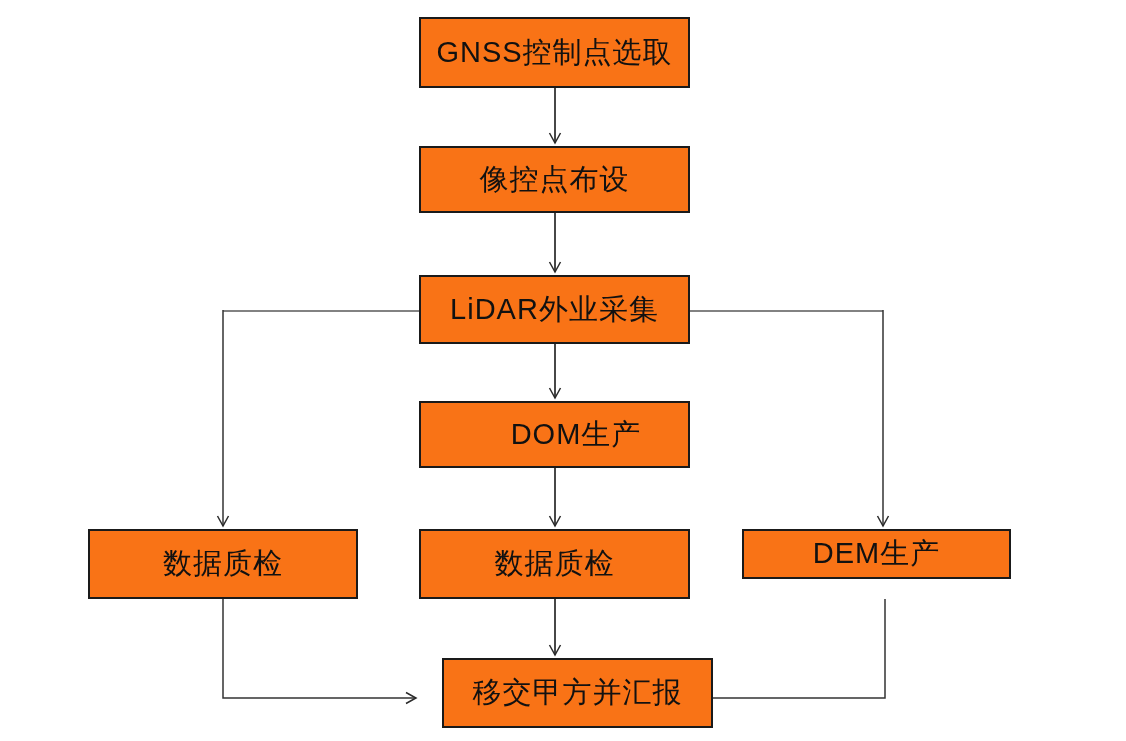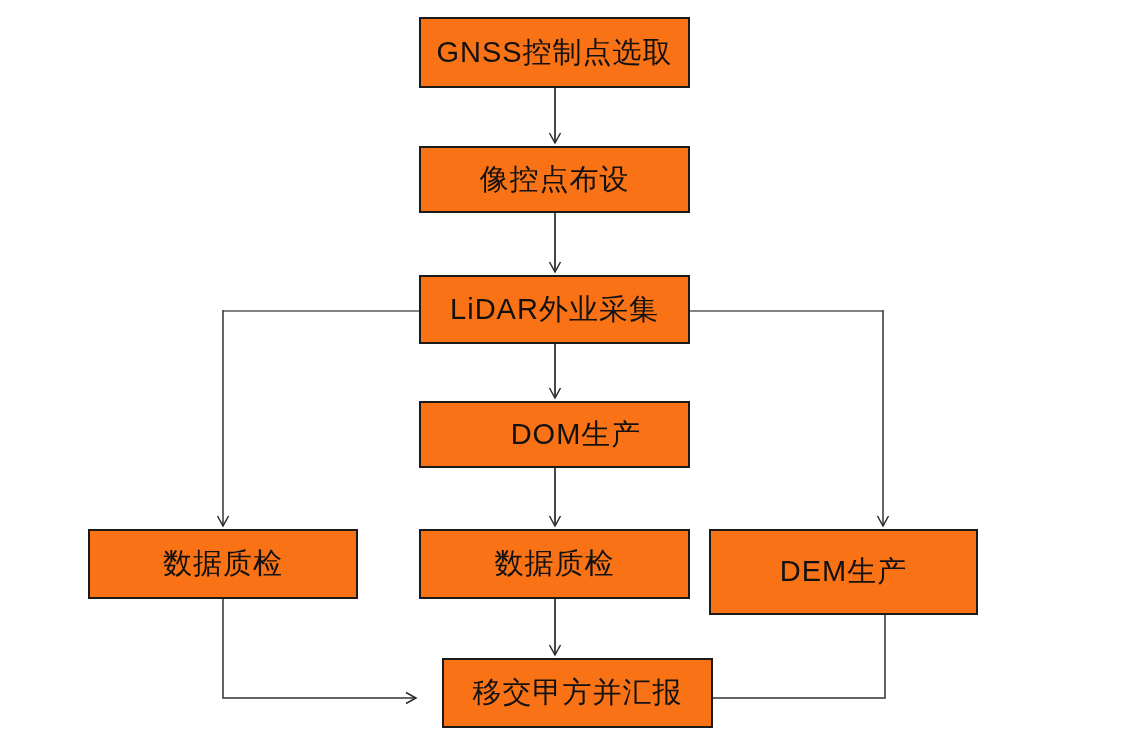--- a/index.html
+++ b/index.html
@@ -35,21 +35,21 @@
     letter-spacing: 1px;
     white-space: nowrap;
   }
   
   .n-gnss      { left: 419px; top: 17px;  width: 271px; height: 71px; }
   .n-imgctl    { left: 419px; top: 146px; width: 271px; height: 67px; }
   .n-lidar     { left: 419px; top: 275px; width: 271px; height: 69px; }
   .n-dom       { left: 419px; top: 401px; width: 271px; height: 67px; padding-left: 43px; }
   .n-quality   { left: 88px;  top: 529px; width: 270px; height: 70px; }
   .n-inspect   { left: 419px; top: 529px; width: 271px; height: 70px; }
-  .n-dem       { left: 709px; top: 529px; width: 269px; height: 86px; }
+  .n-dem       { left: 742px; top: 529px; width: 269px; height: 50px; }
   .n-handover  { left: 442px; top: 658px; width: 271px; height: 70px; }
 </style>
 </head>
 <body>
 
 <div class="stage">
 
   <svg class="wires" width="1126" height="741" viewBox="0 0 1126 741">
     <defs>
       <marker id="arrowhead" viewBox="0 0 14 14" refX="12" refY="7" markerWidth="14" markerHeight="14" orient="auto" markerUnits="userSpaceOnUse">

